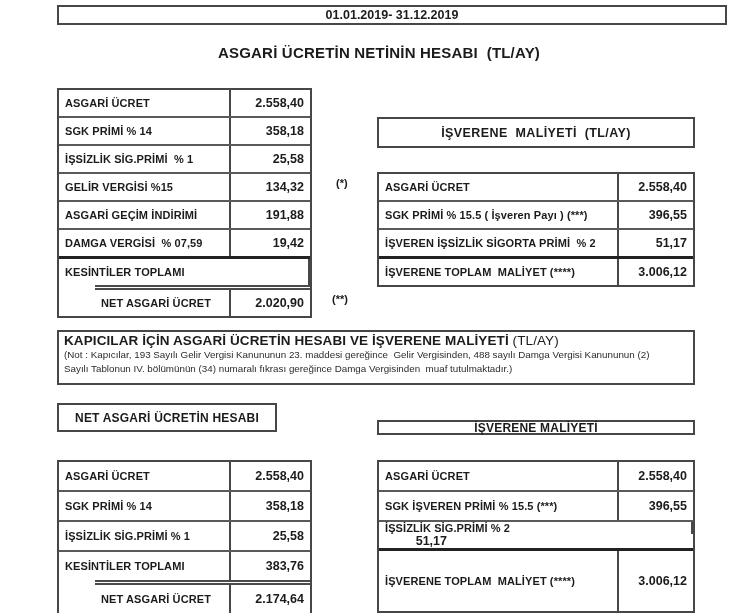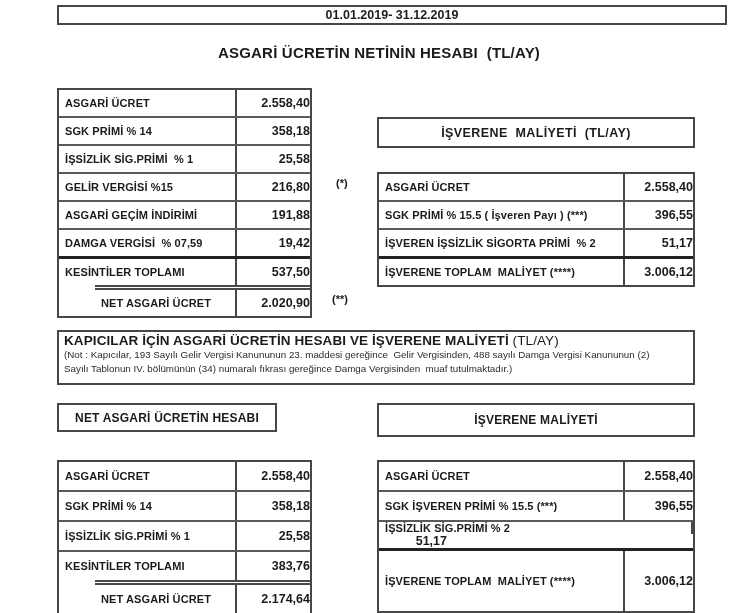--- a/index.html
+++ b/index.html
@@ -5,35 +5,35 @@
   html,body{margin:0;padding:0;background:#ffffff;}
   body{font-family:"Liberation Sans","DejaVu Sans",sans-serif;color:#1b1b1b;}
   #page{position:relative;width:750px;height:613px;background:#ffffff;overflow:hidden;}
 
   
   .boxed{position:absolute;border:2px solid #474747;display:flex;align-items:center;justify-content:center;
          font-weight:bold;background:#fff;box-sizing:border-box;white-space:pre;}
   #date-box{left:57px;top:5px;width:670px;height:20px;font-size:12.5px;}
   #employer-header{left:377px;top:117px;width:318px;height:31px;font-size:12.5px;letter-spacing:.4px;}
   #sub-left-header{left:57px;top:403px;width:220px;height:29px;font-size:12px;letter-spacing:.2px;}
-  #sub-right-header{left:377px;top:403px;width:318px;height:34px;font-size:12px;letter-spacing:.2px;}
+  #sub-right-header{left:377px;top:420px;width:318px;height:15px;font-size:12px;letter-spacing:.2px;}
 
   #main-title{position:absolute;left:4px;top:44px;width:750px;text-align:center;
               font-size:15px;font-weight:bold;letter-spacing:.2px;white-space:pre;}
 
   
   .dtable{position:absolute;border:2px solid #474747;box-sizing:border-box;background:#fff;}
   .trow{display:flex;align-items:stretch;border-top:2px solid #5a5a5a;}
   .trow:first-child{border-top:none;border-radius:9px;}
   .trow.sep-strong{border-top:3px solid #222;}
   .trow.sep-double{border-top:5px double #4a4a4a;margin-left:36px;}
   .tlabel{flex:1;border-right:2px solid #474747;display:flex;align-items:center;
           padding-left:6px;font-size:11px;font-weight:bold;white-space:pre;letter-spacing:.1px;}
   .tvalue{display:flex;align-items:center;justify-content:flex-end;
-          padding-right:0;font-size:12.5px;font-weight:bold;}
+          padding-right:6px;font-size:12.5px;font-weight:bold;}
 
   #table-net{left:57px;top:88px;width:255px;}
   #table-net .trow{height:26px;}
   #table-net .tvalue{width:73px;}
 
   #table-employer{left:377px;top:172px;width:318px;}
   #table-employer .trow{height:26px;}
   #table-employer .tvalue{width:68px;}
 
   #table-kapici-net{left:57px;top:460px;width:255px;}
@@ -77,33 +77,32 @@
     <div class="trow">
       <div class="tlabel">SGK PRİMİ % 14</div>
       <div class="tvalue">358,18</div>
     </div>
     <div class="trow">
       <div class="tlabel">İŞSİZLİK SİG.PRİMİ  % 1</div>
       <div class="tvalue">25,58</div>
     </div>
     <div class="trow">
       <div class="tlabel">GELİR VERGİSİ %15</div>
-      <div class="tvalue">216,80</div>
+      <div class="tvalue">134,32</div>
     </div>
     <div class="trow">
       <div class="tlabel">ASGARİ GEÇİM İNDİRİMİ</div>
       <div class="tvalue">191,88</div>
     </div>
     <div class="trow">
       <div class="tlabel">DAMGA VERGİSİ  % 07,59</div>
       <div class="tvalue">19,42</div>
     </div>
     <div class="trow sep-strong">
       <div class="tlabel">KESİNTİLER TOPLAMI</div>
-      <div class="tvalue">537,50</div>
     </div>
     <div class="trow sep-double">
       <div class="tlabel">NET ASGARİ ÜCRET</div>
       <div class="tvalue">2.020,90</div>
     </div>
   </div>
 
   <div id="fnote-1" class="fnote">(*)</div>
   <div id="fnote-2" class="fnote">(**)</div>
 

